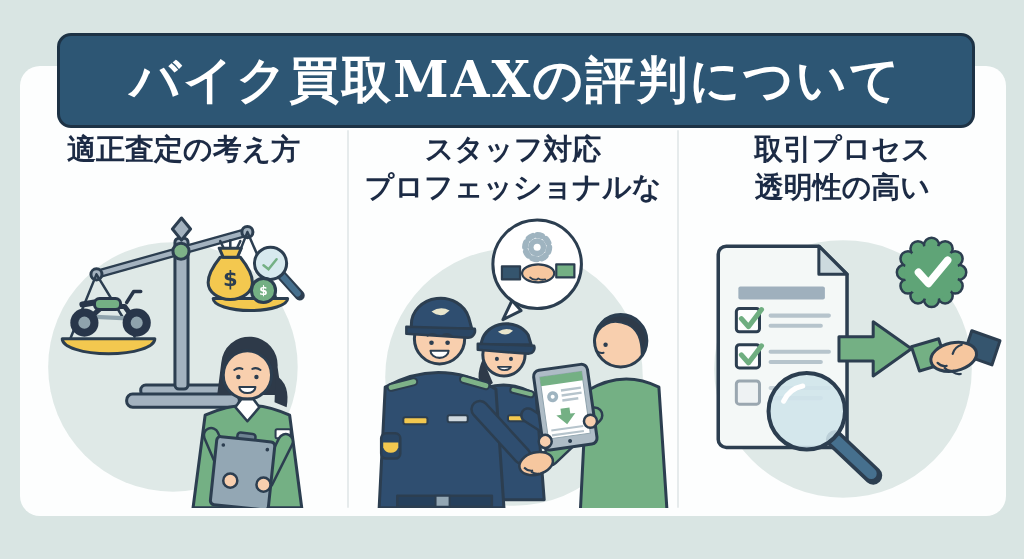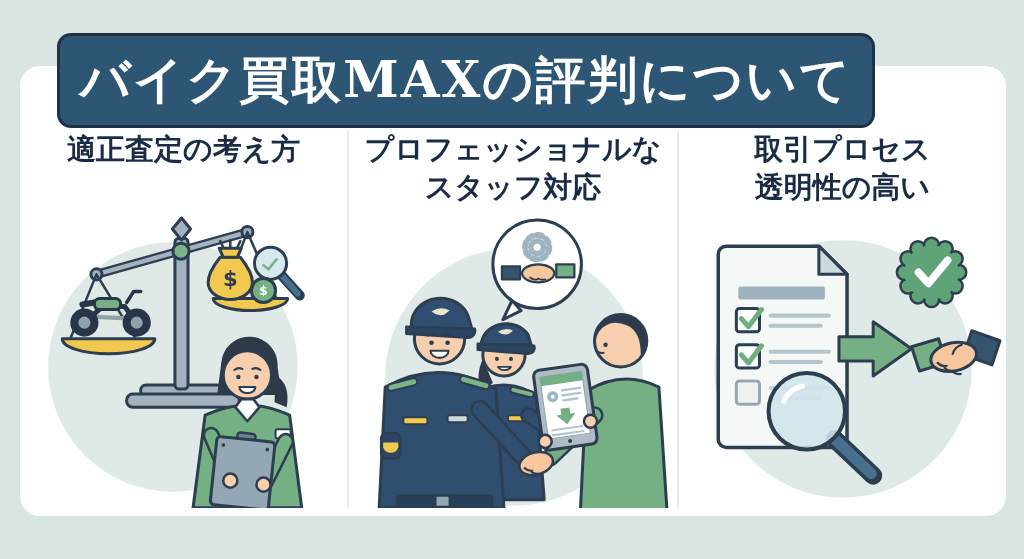--- a/index.html
+++ b/index.html
@@ -8,21 +8,21 @@
   }
   *{margin:0;padding:0;box-sizing:border-box;}
   html,body{width:1024px;height:559px;overflow:hidden;}
   body{background:var(--background);font-family:"Liberation Sans","DejaVu Sans",sans-serif;position:relative;}
   .card{
     position:absolute;left:20px;top:66px;width:986px;height:450px;
     background:var(--card);border-radius:20px;
     display:flex;align-items:stretch;padding-top:64px;
   }
   .banner{
-    position:absolute;left:57px;top:33px;width:818px;height:95px;z-index:2;
+    position:absolute;left:57px;top:33px;width:918px;height:95px;z-index:2;
     background:var(--banner-bg);border:3px solid var(--banner-border);border-radius:14px;
     display:flex;align-items:center;justify-content:center;
   }
   .banner h1{
     font-family:"DejaVu Serif","Liberation Serif",serif;
     font-size:50px;font-weight:700;color:var(--banner-text);letter-spacing:2px;white-space:nowrap;
   }
   .col{flex:1;display:flex;flex-direction:column;align-items:center;min-width:0;}
   .col h2{
     font-size:29px;font-weight:700;color:var(--heading-text);
@@ -120,22 +120,22 @@
         <circle cx="207" cy="263" r="7" fill="#f8cfae" stroke="#2c3e50" stroke-width="2.5"></circle>
         <circle cx="240" cy="267" r="7" fill="#f8cfae" stroke="#2c3e50" stroke-width="2.5"></circle>
       </g>
     </svg>
   </section>
 
   <div class="divider"></div>
 
   <section class="col">
     <h2>
+      <span>スタッフ対応</span>
       <span>プロフェッショナルな</span>
-      <span>スタッフ対応</span>
     </h2>
     <svg class="illo" viewBox="0 0 322 290">
       <circle cx="162" cy="160" r="128" fill="#dfe9e7"></circle>
 
       <g stroke-linecap="round" stroke-linejoin="round">
         <path d="M160 84 l-9 19 18 -9 z" fill="#ffffff" stroke="#2c3e50" stroke-width="3"></path>
         <circle cx="185" cy="48" r="44" fill="#ffffff" stroke="#2c3e50" stroke-width="3"></circle>
         <g>
           <circle cx="185" cy="31" r="12" fill="none" stroke="#9fb4c0" stroke-width="6" stroke-dasharray="4.7 4.7"></circle>
           <circle cx="185" cy="31" r="9" fill="#9fb4c0"></circle>

